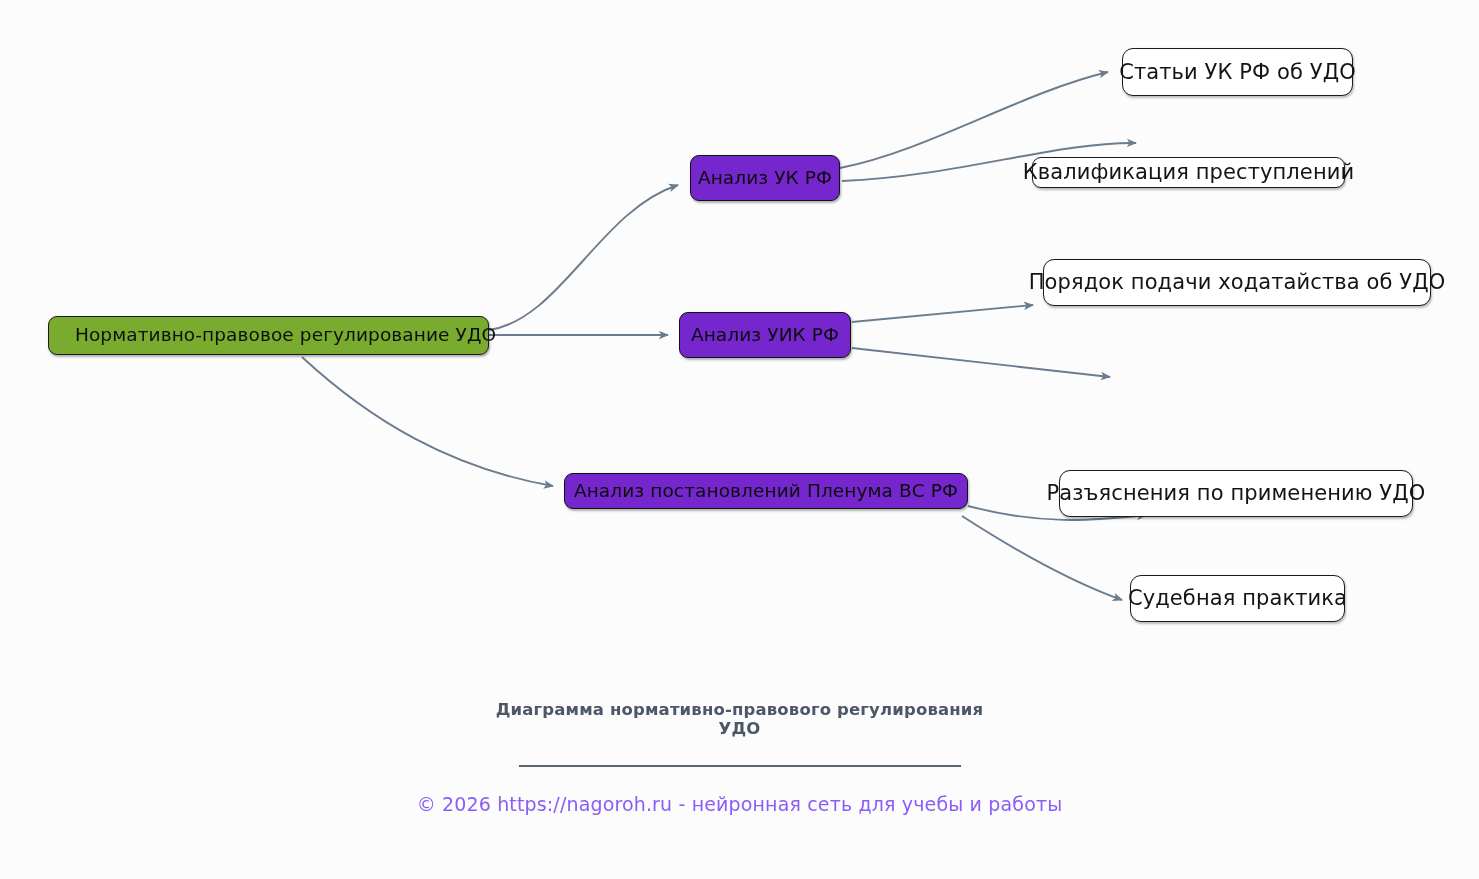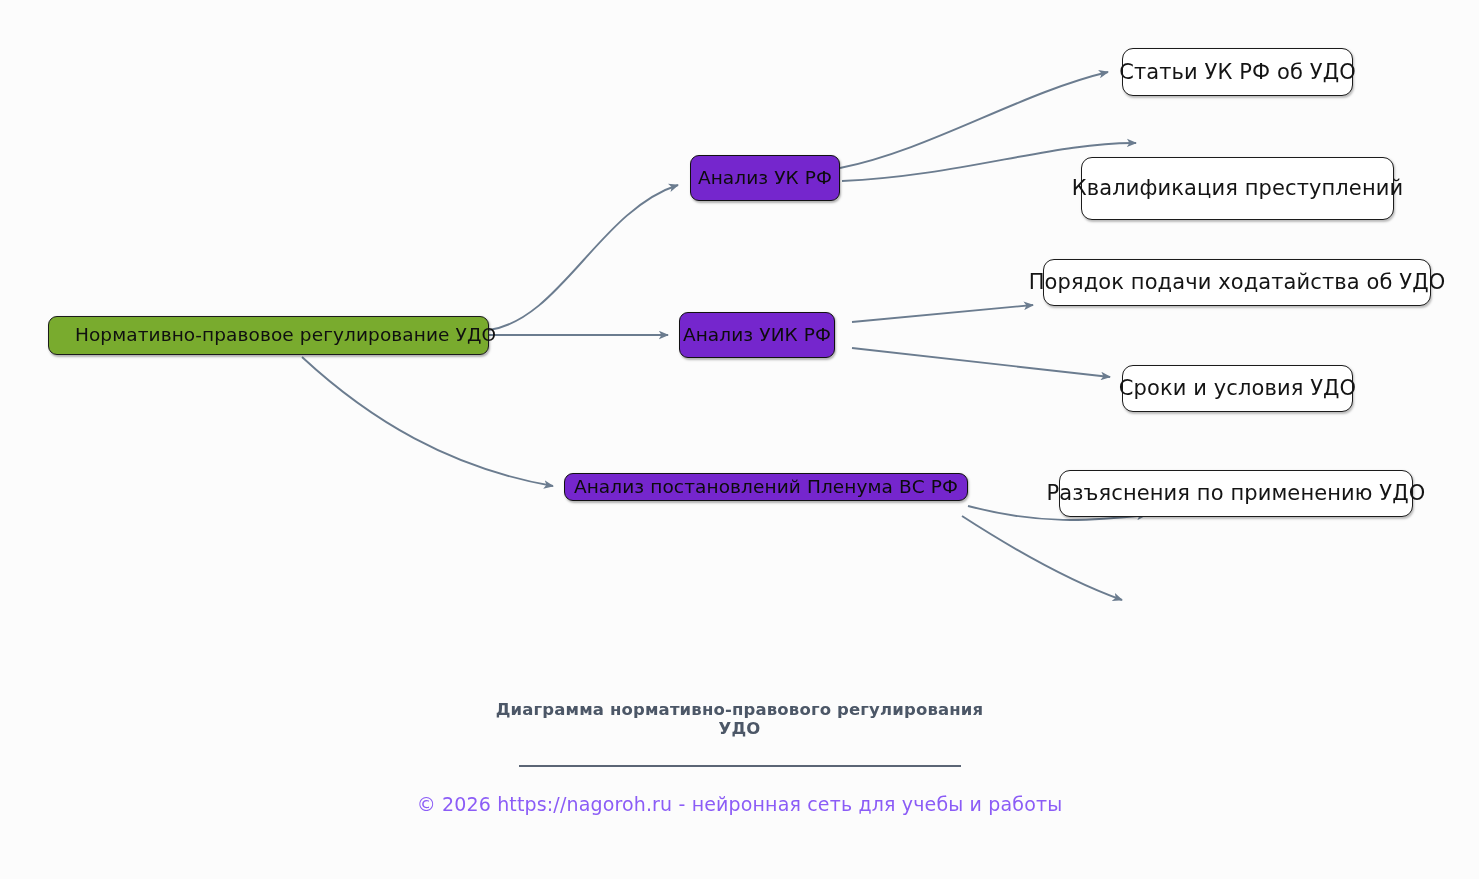--- a/index.html
+++ b/index.html
@@ -138,44 +138,44 @@
   </div>
 
   <div class="node node-branch" style="left:690px; top:155px; width:150px; height:46px;">
     <span class="node-label">Анализ УК РФ</span>
   </div>
 
   <div class="node node-leaf" style="left:1122px; top:48px; width:231px; height:48px;">
     <span class="node-label">Статьи УК РФ об УДО</span>
   </div>
 
-  <div class="node node-leaf" style="left:1081px; top:157px; width:313px; height:63px;">
+  <div class="node node-leaf" style="left:1032px; top:157px; width:313px; height:31px;border-radius:9px;">
     <span class="node-label">Квалификация преступлений</span>
   </div>
 
-  <div class="node node-branch" style="left:679px; top:312px; width:156px; height:46px;">
+  <div class="node node-branch" style="left:679px; top:312px; width:172px; height:46px;">
     <span class="node-label">Анализ УИК РФ</span>
   </div>
 
   <div class="node node-leaf" style="left:1043px; top:259px; width:388px; height:47px;">
     <span class="node-label">Порядок подачи ходатайства об УДО</span>
   </div>
 
-  <div class="node node-leaf" style="left:1122px; top:365px; width:231px; height:47px;">
-    <span class="node-label">Сроки и условия УДО</span>
-  </div>
 
-  <div class="node node-branch" style="left:564px; top:473px; width:404px; height:28px;">
+  <div class="node node-branch" style="left:564px; top:473px; width:404px; height:36px;">
     <span class="node-label">Анализ постановлений Пленума ВС РФ</span>
   </div>
 
   <div class="node node-leaf" style="left:1059px; top:470px; width:354px; height:47px;">
     <span class="node-label">Разъяснения по применению УДО</span>
   </div>
 
+  <div class="node node-leaf" style="left:1130px; top:575px; width:215px; height:47px;">
+    <span class="node-label">Судебная практика</span>
+  </div>
 
   <div id="footer">
     <div id="footer-title">Диаграмма нормативно-правового регулирования УДО</div>
     <div id="footer-rule"></div>
     <div id="footer-credit">© 2026 https://nagoroh.ru - нейронная сеть для учебы и работы</div>
   </div>
 
 </div>
 
 </body></html>

